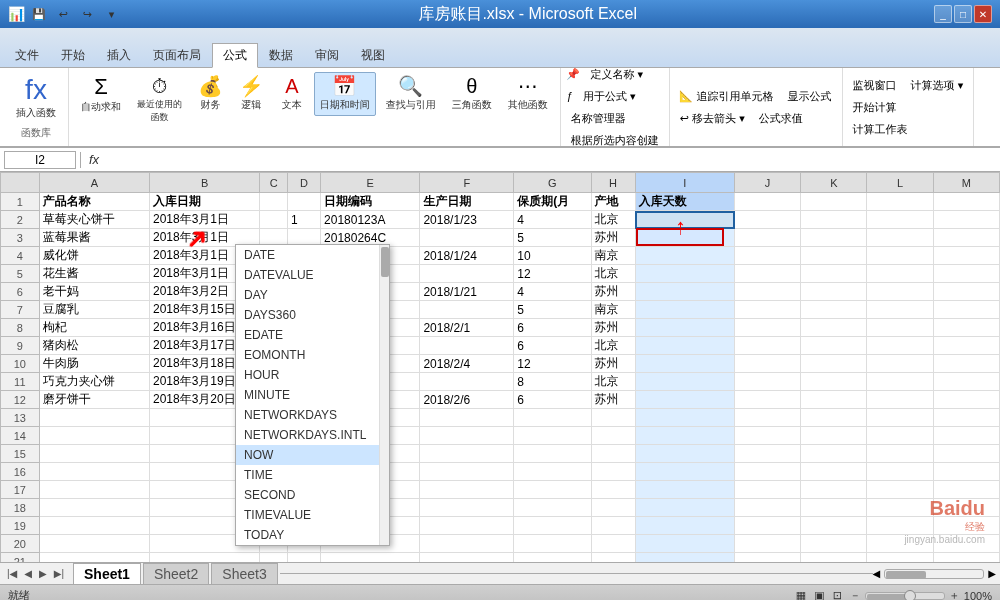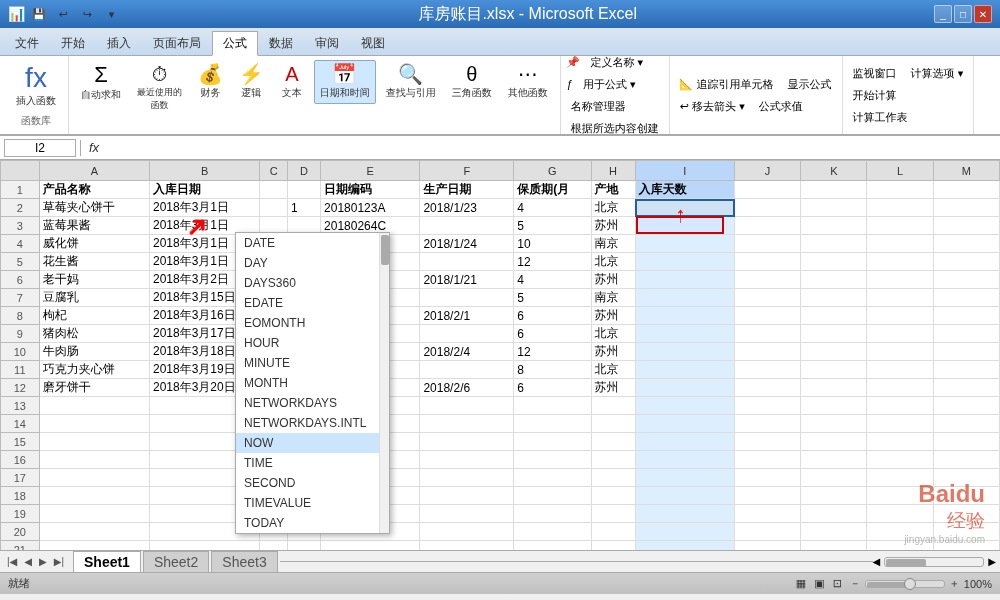--- a/index.html
+++ b/index.html
@@ -23,21 +23,21 @@
       width: 18px; height: 18px; border: 1px solid rgba(255,255,255,0.5);
       background: rgba(255,255,255,0.2); color: white; font-size: 10px;
       display: flex; align-items: center; justify-content: center; cursor: pointer; border-radius: 2px;
     }
     .title-btn.close { background: #c0392b; }
     .qa-btn { width: 20px; height: 20px; display: flex; align-items: center; justify-content: center; cursor: pointer; font-size: 11px; color: #333; }
 
     
     .ribbon-tabs {
       background: linear-gradient(to bottom, #dce6f1, #c5d9f1);
-      height: 28px;
+      height: 40px;
       display: flex;
       align-items: flex-end;
       padding: 0 4px;
       border-bottom: 1px solid #aaa;
     }
     .ribbon-tab {
       padding: 3px 10px;
       font-size: 12px;
       cursor: pointer;
       border: 1px solid transparent;
@@ -782,27 +782,27 @@
                 <td></td>
               </tr>
             </tbody>
         </table>
       </div>
     </div>
 
     <div class="dropdown-menu" style="width:155px; top:72px; left:235px;">
       <div style="position:relative;">
         <div class="dropdown-item">DATE</div>
+        <div class="dropdown-item">DATEVALUE</div>
         <div class="dropdown-item">DAY</div>
         <div class="dropdown-item">DAYS360</div>
         <div class="dropdown-item">EDATE</div>
         <div class="dropdown-item">EOMONTH</div>
         <div class="dropdown-item">HOUR</div>
         <div class="dropdown-item">MINUTE</div>
-        <div class="dropdown-item">MONTH</div>
         <div class="dropdown-item">NETWORKDAYS</div>
         <div class="dropdown-item">NETWORKDAYS.INTL</div>
         <div class="dropdown-item now-item">NOW</div>
         <div class="dropdown-item">TIME</div>
         <div class="dropdown-item">SECOND</div>
         <div class="dropdown-item">TIMEVALUE</div>
         <div class="dropdown-item">TODAY</div>
 
         <div style="position:absolute; right:0; top:0; width:10px; height:100%; background:#f0f0f0; border-left:1px solid #ddd;">
           <div style="width:8px; height:30px; background:#aaa; margin:2px auto; border-radius:2px;"></div>
@@ -850,18 +850,18 @@
           <div style="width:40px; height:6px; background:#aaa; margin:1px; border-radius:2px;"></div>
           <div style="position:absolute; top:-3px; left:38px; width:12px; height:12px; background:#ddd; border:1px solid #888; border-radius:50%;"></div>
         </div>
         <span style="cursor:pointer;">＋</span>
         <span>100%</span>
       </div>
     </div>
   </div>
 
   <div style="position:absolute; bottom:55px; right:15px; opacity:0.6; pointer-events:none; z-index:300; text-align:right;">
-    <div style="font-size:24px; color:#cc2200; font-weight:bold;">Baidu</div>
-    <div style="font-size:19px; color:#cc2200;">经验</div>
+    <div style="font-size:20px; color:#cc2200; font-weight:bold;">Baidu</div>
+    <div style="font-size:10px; color:#cc2200;">经验</div>
     <div style="font-size:10px; color:#888;">jingyan.baidu.com</div>
   </div>
 
 </div>
 
 </body></html>

